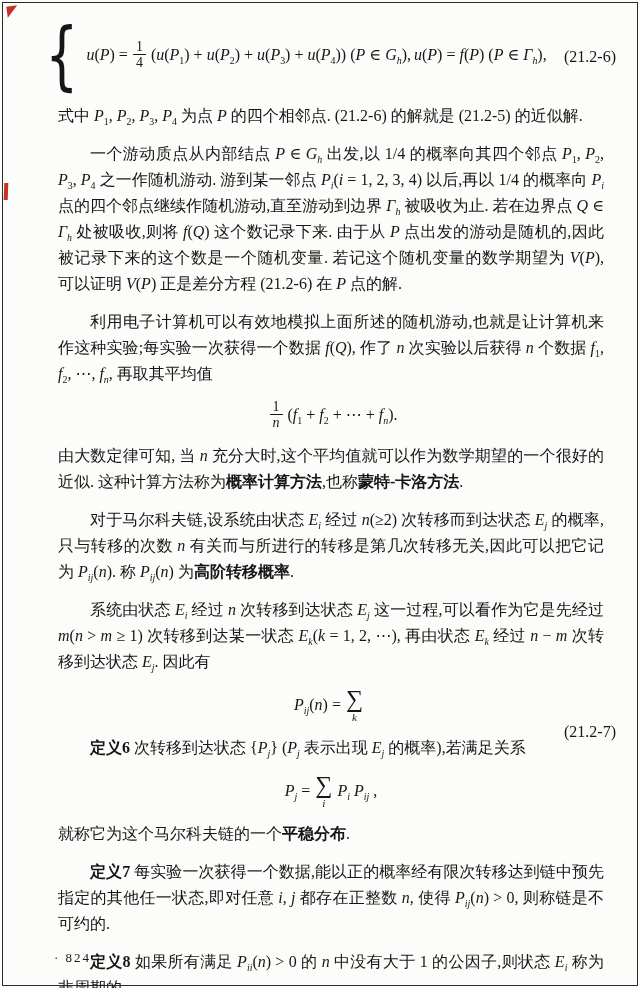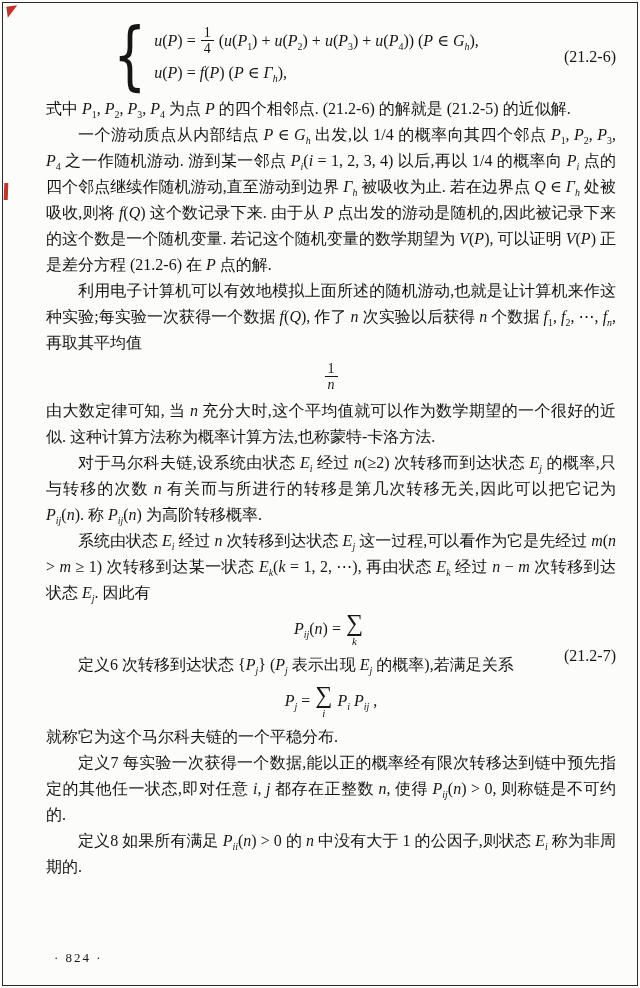--- a/index.html
+++ b/index.html
@@ -11,39 +11,39 @@
   .red-arrow{
     position:absolute;left:7px;top:6px;width:0;height:0;
     border-left:11px solid #c43327;border-bottom:11px solid transparent;
     transform:rotate(-8deg);
   }
   .red-dash{position:absolute;left:4px;top:183px;width:4px;height:17px;background:#c43327;transform:rotate(2deg);}
   .content{
     position:absolute;left:46px;right:24px;top:14px;
     font-size:16px;line-height:26px;text-align:justify;
   }
-  p{margin:0;}
+  p{margin:12px;}
   .ind{text-indent:2em;}
-  .b{font-weight:normal;}
+  .b{font-weight:bold;}
   .i{font-style:italic;}
   sub{font-size:0.62em;line-height:0;}
   .head{font-weight:bold;}
 
   
   .eq-block{position:relative;margin:5px 0;}
   .eq-row{display:flex;align-items:center;justify-content:center;}
   .eq-label{position:absolute;right:0;top:50%;transform:translateY(-42%);}
   .eq7-label{position:absolute;right:0;top:50%;transform:translateY(-60%);margin-top:30px;}
 
   .brace{
     font-family:"DejaVu Sans",sans-serif;font-size:52px;font-weight:400;
     transform:scaleY(1.45);line-height:72px;margin-right:8px;color:#161616;
   }
   .sys{display:flex;align-items:center;justify-content:center;padding-right:70px;}
-  .sys-lines{display:flex;flex-direction:column;gap:3px;}
+  .sys-lines{display:flex;gap:3px;}
   .sys-line{display:flex;align-items:center;white-space:nowrap;}
 
   .frac{display:inline-flex;flex-direction:column;align-items:center;margin:0 5px;vertical-align:middle;}
   .frac .num{font-size:14px;line-height:15px;padding:0 3px;}
   .frac .den{font-size:14px;line-height:16px;padding:0 3px;border-top:1px solid #161616;}
 
   .sigma{display:inline-flex;flex-direction:column;align-items:center;margin:0 5px;vertical-align:middle;}
   .sigma-glyph{font-size:24px;line-height:24px;}
   .sigma-under{font-size:11px;line-height:11px;margin-top:1px;}
 
@@ -82,20 +82,21 @@
     <p><span>式中 </span><span class="i">P</span><sub>1</sub><span>, </span><span class="i">P</span><sub>2</sub><span>, </span><span class="i">P</span><sub>3</sub><span>, </span><span class="i">P</span><sub>4</sub><span> 为点 </span><span class="i">P</span><span> 的四个相邻点. (21.2-6) 的解就是 (21.2-5) 的近似解.</span></p>
     <p class="ind"><span>一个游动质点从内部结点 </span><span class="i">P</span><span> ∈ </span><span class="i">G</span><sub class="i">h</sub><span> 出发,以 1/4 的概率向其四个邻点 </span><span class="i">P</span><sub>1</sub><span>, </span><span class="i">P</span><sub>2</sub><span>, </span><span class="i">P</span><sub>3</sub><span>, </span><span class="i">P</span><sub>4</sub><span> 之一作随机游动. 游到某一邻点 </span><span class="i">P</span><sub class="i">i</sub><span>(</span><span class="i">i</span><span> = 1, 2, 3, 4) 以后,再以 1/4 的概率向 </span><span class="i">P</span><sub class="i">i</sub><span> 点的四个邻点继续作随机游动,直至游动到边界 </span><span class="i">Γ</span><sub class="i">h</sub><span> 被吸收为止. 若在边界点 </span><span class="i">Q</span><span> ∈ </span><span class="i">Γ</span><sub class="i">h</sub><span> 处被吸收,则将 </span><span class="i">f</span><span>(</span><span class="i">Q</span><span>) 这个数记录下来. 由于从 </span><span class="i">P</span><span> 点出发的游动是随机的,因此被记录下来的这个数是一个随机变量. 若记这个随机变量的数学期望为 </span><span class="i">V</span><span>(</span><span class="i">P</span><span>), 可以证明 </span><span class="i">V</span><span>(</span><span class="i">P</span><span>) 正是差分方程 (21.2-6) 在 </span><span class="i">P</span><span> 点的解.</span></p>
     <p class="ind"><span>利用电子计算机可以有效地模拟上面所述的随机游动,也就是让计算机来作这种实验;每实验一次获得一个数据 </span><span class="i">f</span><span>(</span><span class="i">Q</span><span>), 作了 </span><span class="i">n</span><span> 次实验以后获得 </span><span class="i">n</span><span> 个数据 </span><span class="i">f</span><sub>1</sub><span>, </span><span class="i">f</span><sub>2</sub><span>, ⋯, </span><span class="i">f</span><sub class="i">n</sub><span>, 再取其平均值</span></p>
 
     <div class="eq-block">
       <div class="eq-row">
         <span class="frac">
           <span class="num"><span>1</span></span>
           <span class="den"><span class="i">n</span></span>
         </span>
+        <span><span>(</span><span class="i">f</span><sub>1</sub><span> + </span><span class="i">f</span><sub>2</sub><span> + ⋯ + </span><span class="i">f</span><sub class="i">n</sub><span>).</span></span>
       </div>
     </div>
 
     <p><span>由大数定律可知, 当 </span><span class="i">n</span><span> 充分大时,这个平均值就可以作为数学期望的一个很好的近似. 这种计算方法称为</span><span class="b">概率计算方法</span><span>,也称</span><span class="b">蒙特-卡洛方法</span><span>.</span></p>
     <p class="ind"><span>对于马尔科夫链,设系统由状态 </span><span class="i">E</span><sub class="i">i</sub><span> 经过 </span><span class="i">n</span><span>(≥2) 次转移而到达状态 </span><span class="i">E</span><sub class="i">j</sub><span> 的概率,只与转移的次数 </span><span class="i">n</span><span> 有关而与所进行的转移是第几次转移无关,因此可以把它记为 </span><span class="i">P</span><sub class="i">ij</sub><span>(</span><span class="i">n</span><span>). 称 </span><span class="i">P</span><sub class="i">ij</sub><span>(</span><span class="i">n</span><span>) 为</span><span class="b">高阶转移概率</span><span>.</span></p>
     <p class="ind"><span>系统由状态 </span><span class="i">E</span><sub class="i">i</sub><span> 经过 </span><span class="i">n</span><span> 次转移到达状态 </span><span class="i">E</span><sub class="i">j</sub><span> 这一过程,可以看作为它是先经过 </span><span class="i">m</span><span>(</span><span class="i">n</span><span> &gt; </span><span class="i">m</span><span> ≥ 1) 次转移到达某一状态 </span><span class="i">E</span><sub class="i">k</sub><span>(</span><span class="i">k</span><span> = 1, 2, ⋯), 再由状态 </span><span class="i">E</span><sub class="i">k</sub><span> 经过 </span><span class="i">n</span><span> − </span><span class="i">m</span><span> 次转移到达状态 </span><span class="i">E</span><sub class="i">j</sub><span>. 因此有</span></p>
 
     <div class="eq-block">
       <div class="eq-row">
         <span><span class="i">P</span><sub class="i">ij</sub><span>(</span><span class="i">n</span><span>) = </span></span>

